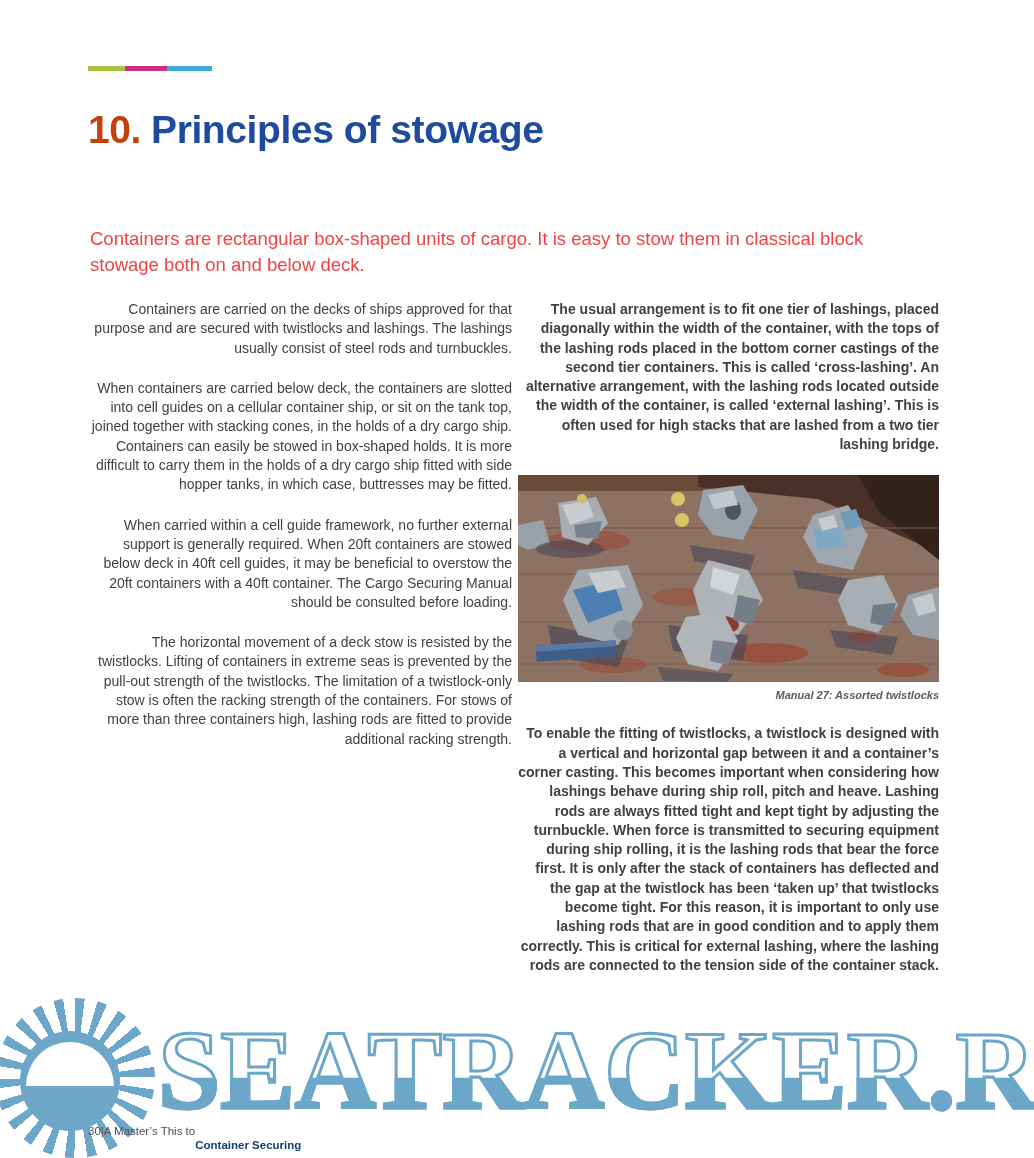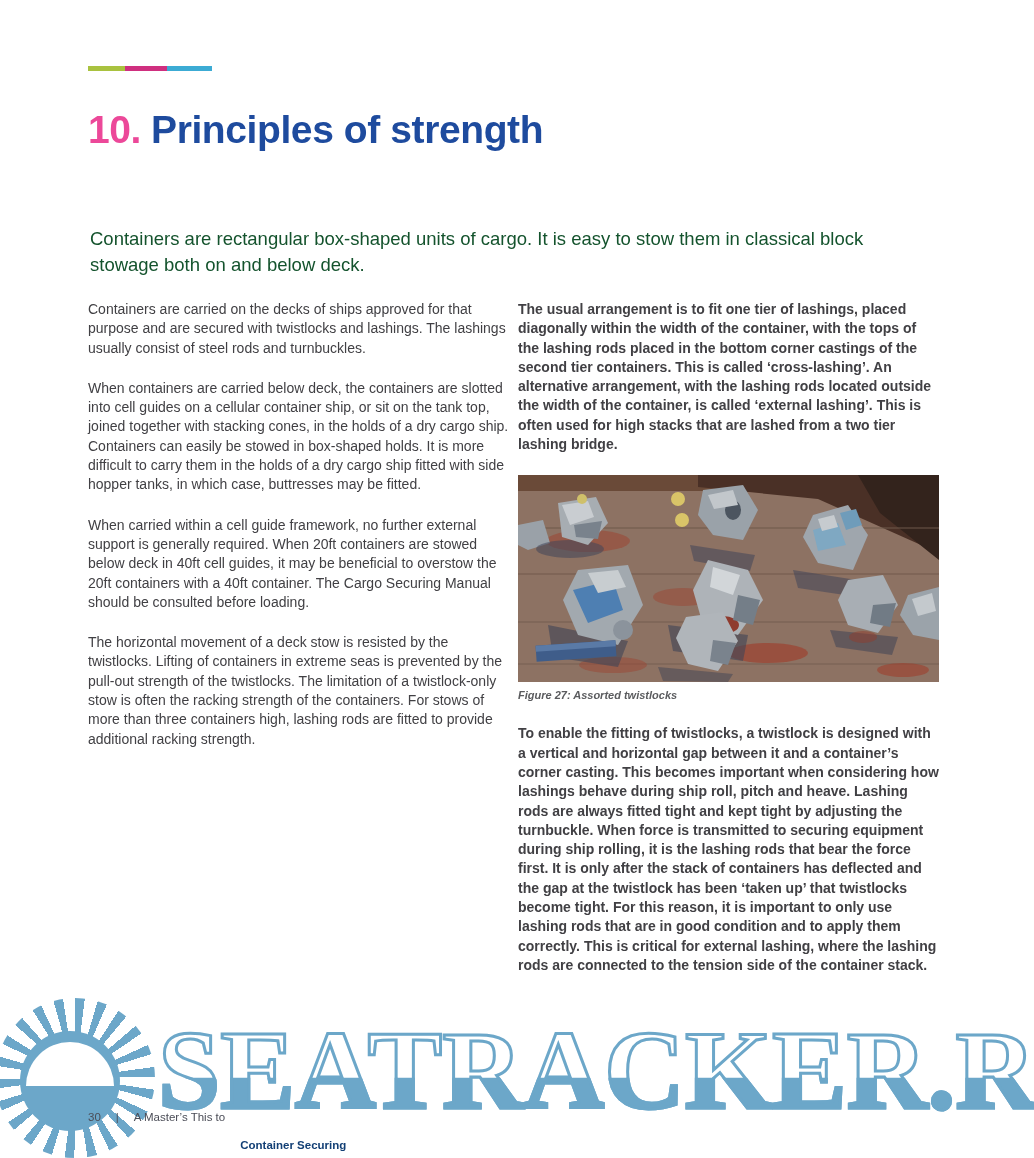--- a/index.html
+++ b/index.html
@@ -17,50 +17,50 @@
   .seg-green{width:37px;background:#a9c23f;}
   .seg-magenta{width:42px;background:#cf2f7f;}
   .seg-cyan{width:45px;background:#3cabd4;}
 
   
   .title{
     position:absolute;left:88px;top:108px;margin:0;
     font-size:39px;font-weight:700;letter-spacing:-0.4px;
     color:#1e4b9e;white-space:nowrap;
   }
-  .title .chapter-num{color:#ec4899;margin-right:10px;}
+  .title .chapter-num{color:#c2410c;margin-right:10px;}
 
   
   .intro{
     position:absolute;left:90px;top:226px;width:840px;margin:0;
-    font-size:18.5px;line-height:26px;color:#14532d;font-weight:400;
+    font-size:18.5px;line-height:26px;color:#ef4444;font-weight:400;
   }
 
   
   .cols{
     position:absolute;left:88px;top:300px;width:860px;
-    display:flex;gap:6px;
+    display:flex;gap:6px;text-align:right;
   }
   .col{font-size:14px;line-height:19.3px;color:#414044;}
   .col-left{width:424px;}
   .col-right{width:421px;font-weight:bold;}
   .col p{margin:0 0 21px 0;}
 
   
   .figure-block{margin:8px 0 0 0;}
   .photo-svg{display:block;width:421px;height:207px;}
   .fig-caption{
     font-size:11px;font-style:italic;color:#5a5b5e;
     margin:6px 0 22px 0;line-height:14px;
   }
 
   
   .footer{
     position:absolute;left:88px;top:1110px;z-index:10;
-    display:flex;gap:15px;align-items:flex-start;
+    display:flex;gap:0;align-items:center;
     font-size:11.5px;color:#4b4d57;line-height:14px;
   }
   .footer .book-title-bold{font-weight:700;color:#123f75;margin-top:28px;}
 
   
   .watermark{position:absolute;left:0;top:990px;width:1034px;height:168px;z-index:5;pointer-events:none;}
   .sun{
     position:absolute;left:-5px;top:8px;width:160px;height:160px;border-radius:50%;
     background:repeating-conic-gradient(#6ca7c9 0deg 7deg, transparent 7deg 16.4deg);
   }
@@ -86,21 +86,21 @@
 
 <div class="page">
 
   <div class="color-bar">
     <span class="seg seg-green"></span>
     <span class="seg seg-magenta"></span>
     <span class="seg seg-cyan"></span>
   </div>
 
   <h1 class="title">
-    <span class="chapter-num">10.</span><span>Principles of strength</span>
+    <span class="chapter-num">10.</span><span>Principles of stowage</span>
   </h1>
 
   <p class="intro">Containers are rectangular box-shaped units of cargo. It is easy to stow them in classical block stowage both on and below deck.</p>
 
   <div class="cols">
     <div class="col col-left">
       <p>Containers are carried on the decks of ships approved for that purpose and are secured with twistlocks and lashings. The lashings usually consist of steel rods and turnbuckles.</p>
       <p>When containers are carried below deck, the containers are slotted into cell guides on a cellular container ship, or sit on the tank top, joined together with stacking cones, in the holds of a dry cargo ship. Containers can easily be stowed in box-shaped holds. It is more difficult to carry them in the holds of a dry cargo ship fitted with side hopper tanks, in which case, buttresses may be fitted.</p>
       <p>When carried within a cell guide framework, no further external support is generally required. When 20ft containers are stowed below deck in 40ft cell guides, it may be beneficial to overstow the 20ft containers with a 40ft container. The Cargo Securing Manual should be consulted before loading.</p>
       <p>The horizontal movement of a deck stow is resisted by the twistlocks. Lifting of containers in extreme seas is prevented by the pull-out strength of the twistlocks. The limitation of a twistlock-only stow is often the racking strength of the containers. For stows of more than three containers high, lashing rods are fitted to provide additional racking strength.</p>
@@ -173,21 +173,21 @@
           <polygon points="355,130 378,128 372,152 352,148" fill="#717b85"></polygon>
           <ellipse cx="345" cy="162" rx="14" ry="6" fill="#8f3b2e" opacity="0.5"></ellipse>
 
           <polygon points="390,120 421,112 421,165 395,160 382,140" fill="#9ba3aa"></polygon>
           <polygon points="394,124 414,118 418,136 400,141" fill="#c4c9cd"></polygon>
 
           <polygon points="140,192 215,199 210,207 145,206" fill="#3f4456" opacity="0.5"></polygon>
           <polygon points="168,142 205,137 220,166 200,196 170,189 158,163" fill="#b0b5ba"></polygon>
           <polygon points="195,165 218,168 210,190 192,186" fill="#7a838d"></polygon>
         </svg>
-        <figcaption class="fig-caption">Figure 27: Assorted twistlocks</figcaption>
+        <figcaption class="fig-caption">Manual 27: Assorted twistlocks</figcaption>
       </figure>
 
       <p>To enable the fitting of twistlocks, a twistlock is designed with a vertical and horizontal gap between it and a container’s corner casting. This becomes important when considering how lashings behave during ship roll, pitch and heave. Lashing rods are always fitted tight and kept tight by adjusting the turnbuckle. When force is transmitted to securing equipment during ship rolling, it is the lashing rods that bear the force first. It is only after the stack of containers has deflected and the gap at the twistlock has been ‘taken up’ that twistlocks become tight. For this reason, it is important to only use lashing rods that are in good condition and to apply them correctly. This is critical for external lashing, where the lashing rods are connected to the tension side of the container stack.</p>
     </div>
   </div>
 
   <div class="watermark">
     <div class="sun">
       <div class="sun-core"></div>
       <div class="sun-disc"></div>

